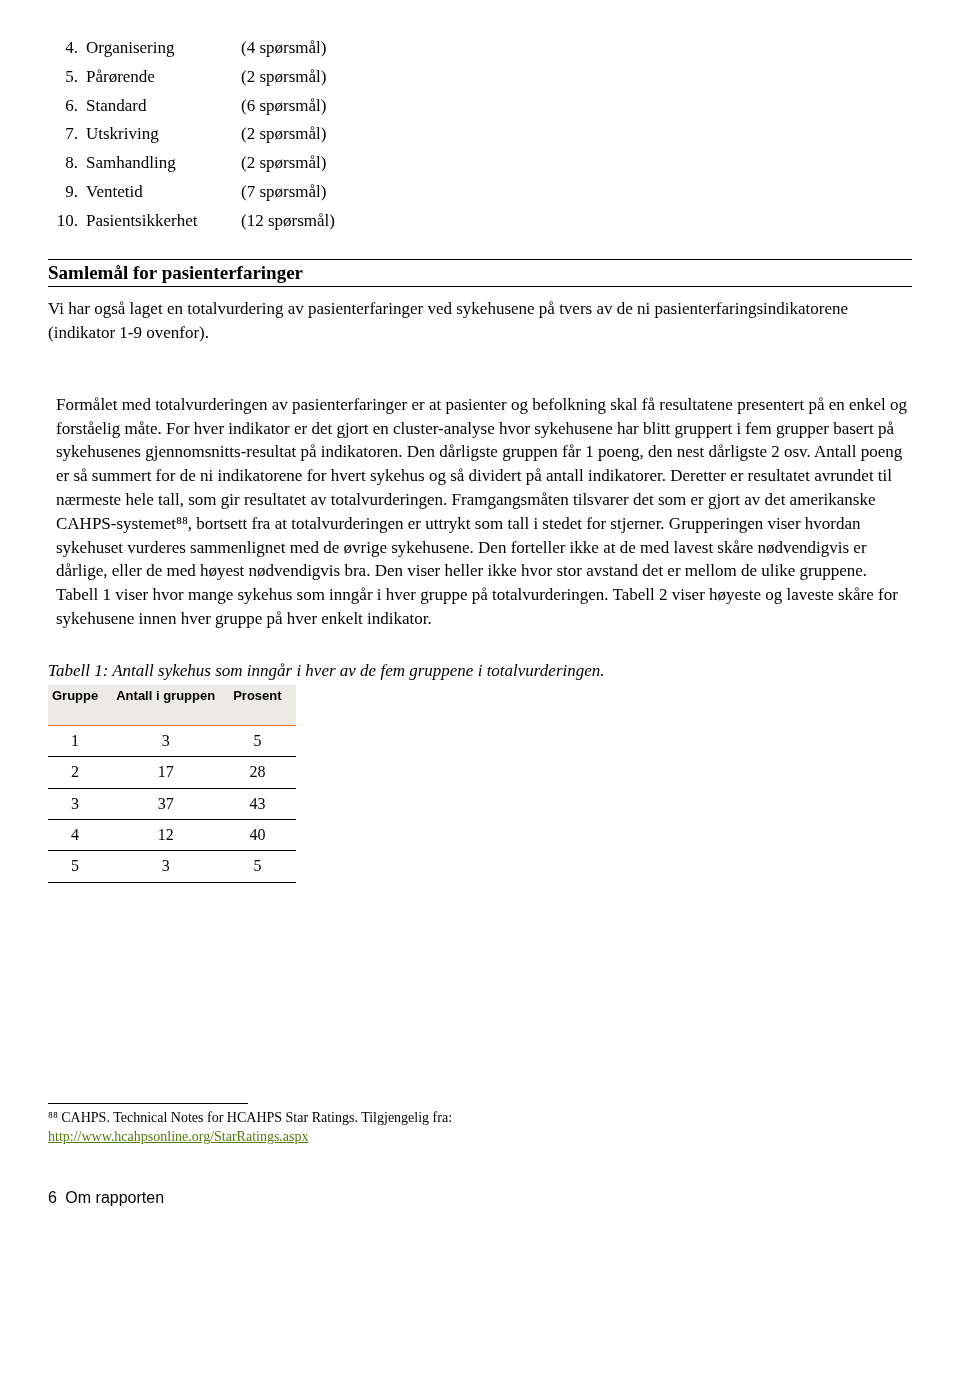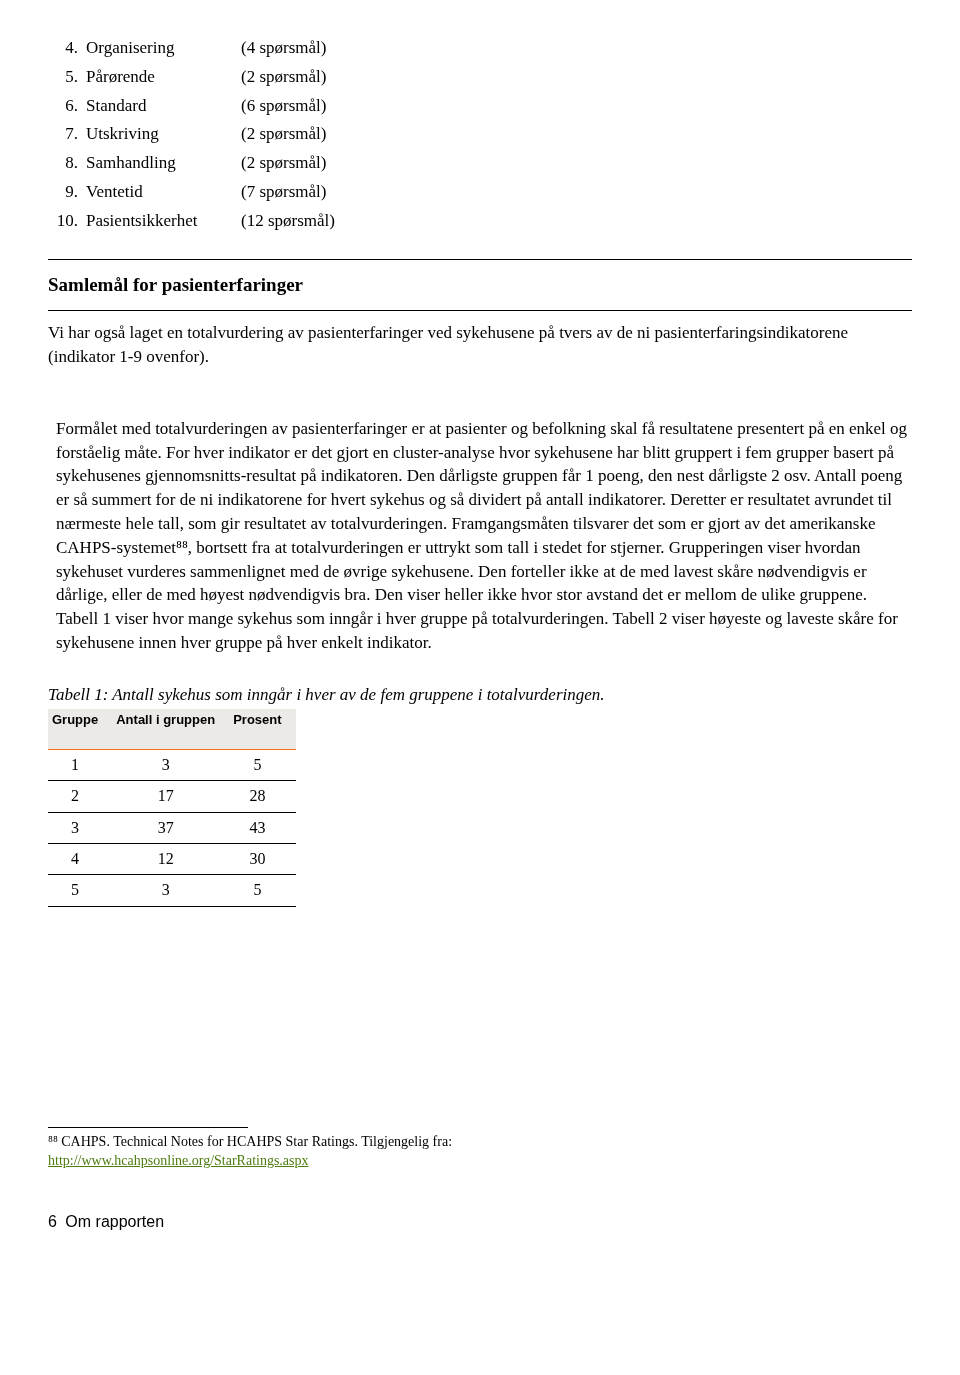--- a/index.html
+++ b/index.html
@@ -29,21 +29,21 @@
     width: 155px;
   }
   .list-count {
     white-space: nowrap;
   }
   .section-heading {
     font-weight: bold;
     font-size: 19px;
     border-top: 1px solid #000;
     border-bottom: 1px solid #000;
-    padding: 12px 0;
+    padding: 0 0;
     margin-bottom: 10px;
   }
   .intro-para {
     margin: 0 0 48px 0;
   }
   .body-para {
     margin: 0 0 28px 8px;
   }
   .table-caption {
     font-style: italic;
@@ -158,21 +158,21 @@
       <td>28</td>
     </tr>
     <tr>
       <td>3</td>
       <td>37</td>
       <td>43</td>
     </tr>
     <tr>
       <td>4</td>
       <td>12</td>
-      <td>30</td>
+      <td>40</td>
     </tr>
     <tr>
       <td>5</td>
       <td>3</td>
       <td>5</td>
     </tr>
   </tbody>
 </table>
 
 <hr class="footnote-sep">

